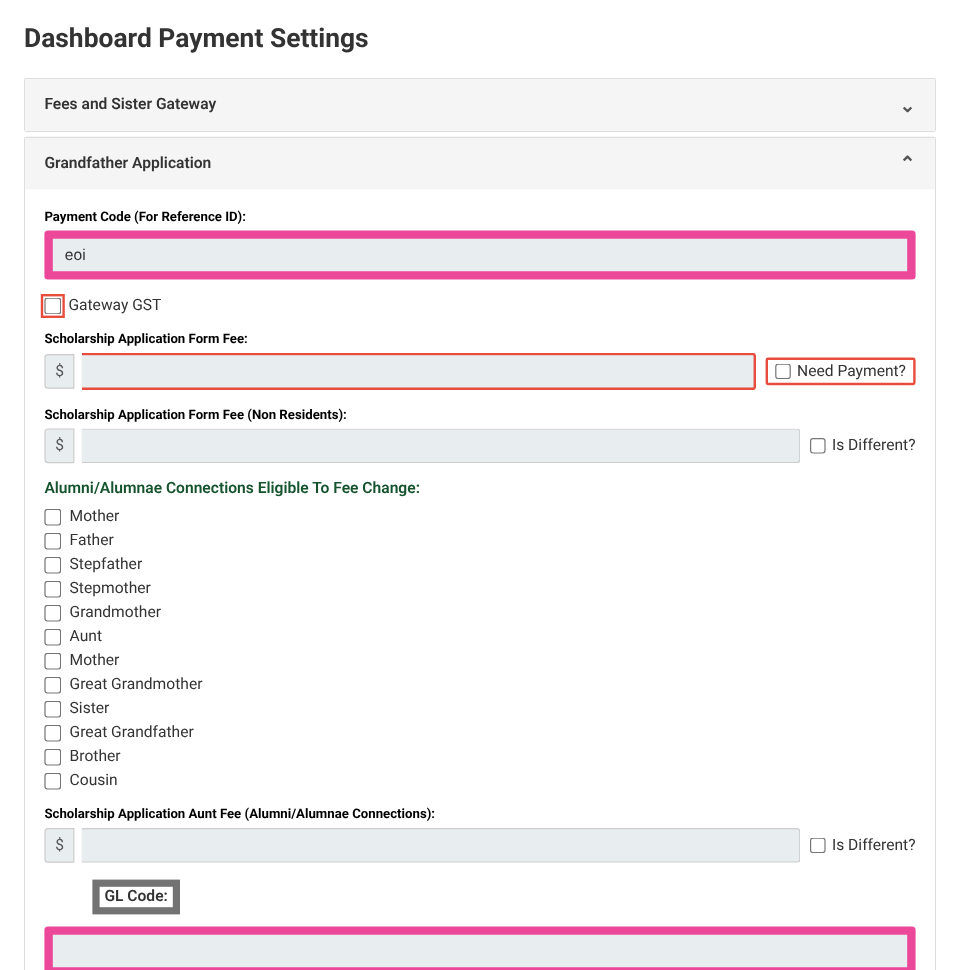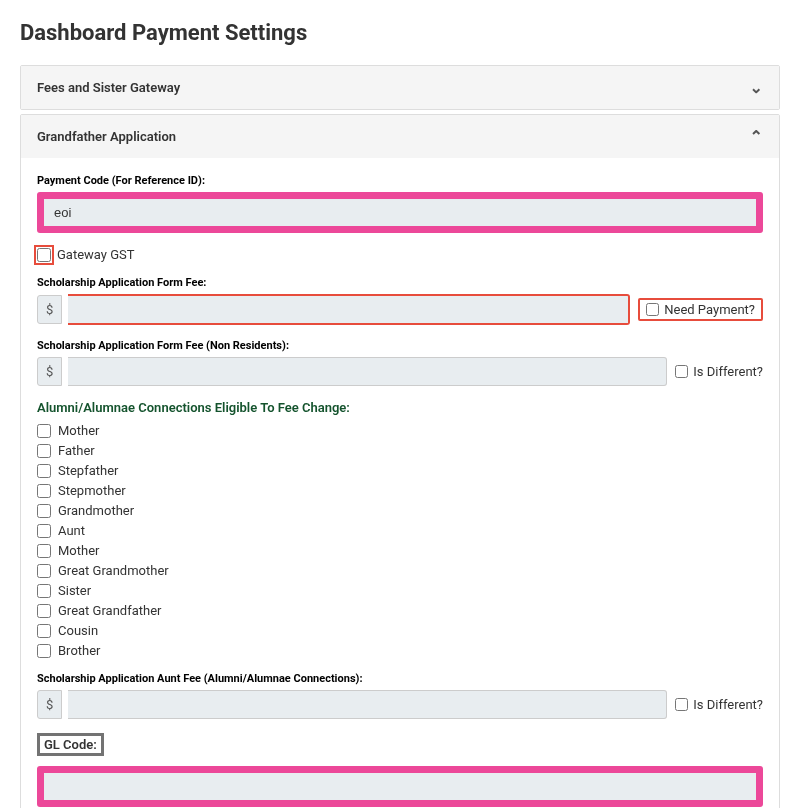--- a/index.html
+++ b/index.html
@@ -124,26 +124,27 @@
       align-items: center;
       gap: 7px;
       font-size: 13px;
     }
     .checkbox-item input[type=checkbox] {
       width: 14px;
       height: 14px;
     }
     .gl-code-label {
       display: inline-block;
-      border: 3px solid #737373;
+      border: 6px solid #737373;
       padding: 1px 4px;
       font-weight: 600;
       font-size: 13px;
       margin-bottom: 5px;
       color: #333;
+      margin-left: 40px;
     }
     .fee-row-wrapper {
       display: flex;
       align-items: center;
       gap: 8px;
     }
   </style>
 </head>
 <body>
 
@@ -239,25 +240,25 @@
         <div class="checkbox-item">
           <input type="checkbox" style="">
             <span>Sister</span>
         </div>
         <div class="checkbox-item">
           <input type="checkbox" style="">
             <span>Great Grandfather</span>
         </div>
         <div class="checkbox-item">
           <input type="checkbox" style="">
+            <span>Brother</span>
+        </div>
+        <div class="checkbox-item">
+          <input type="checkbox" style="">
             <span>Cousin</span>
-        </div>
-        <div class="checkbox-item">
-          <input type="checkbox" style="">
-            <span>Brother</span>
         </div>
       </div>
     </div>
 
     <div class="field-group">
       <label class="field-label">Scholarship Application Aunt Fee (Alumni/Alumnae Connections):</label>
       <div class="fee-row-wrapper">
         <div class="fee-row" style="flex:1;">
           <span class="dollar-sign">$</span>
           <input class="fee-input" type="text" style="flex: 1 1 0%; background: rgb(232, 237, 240);">

